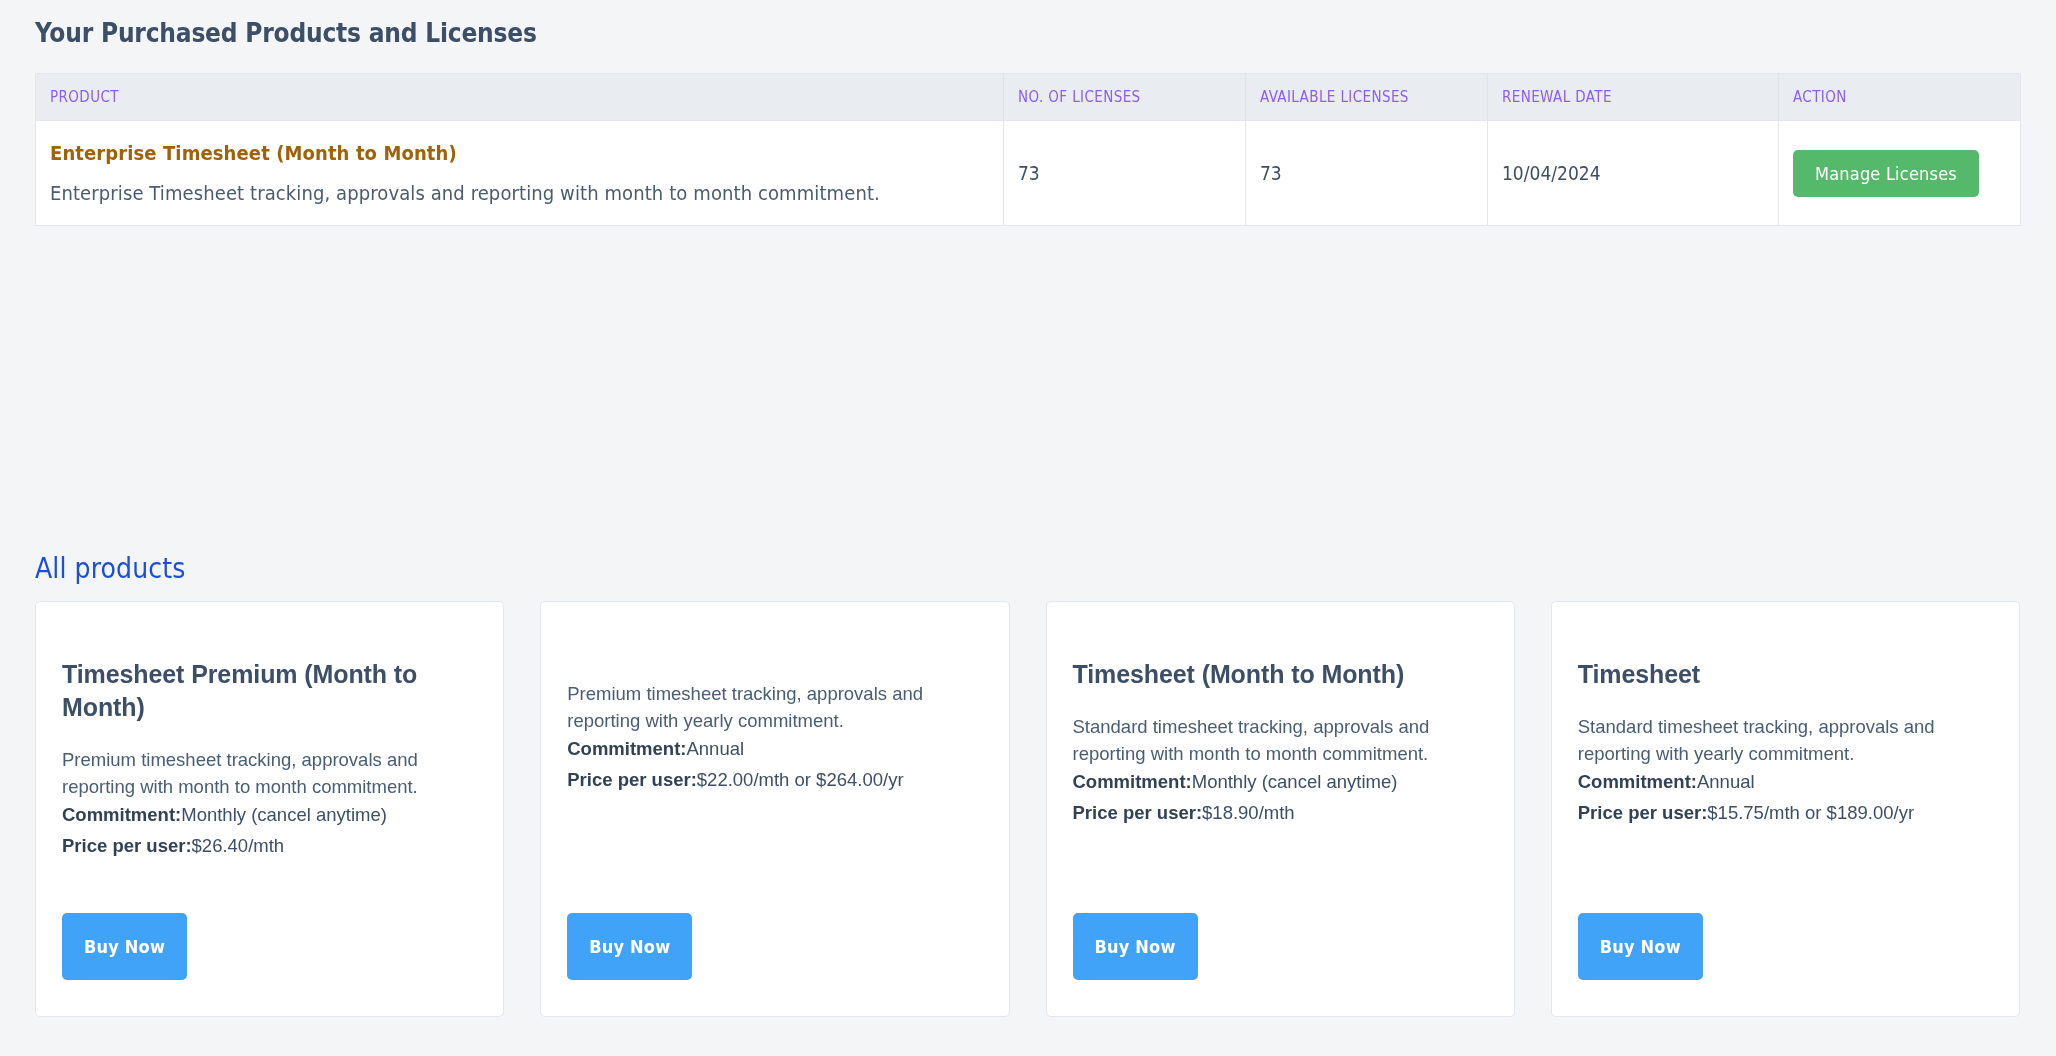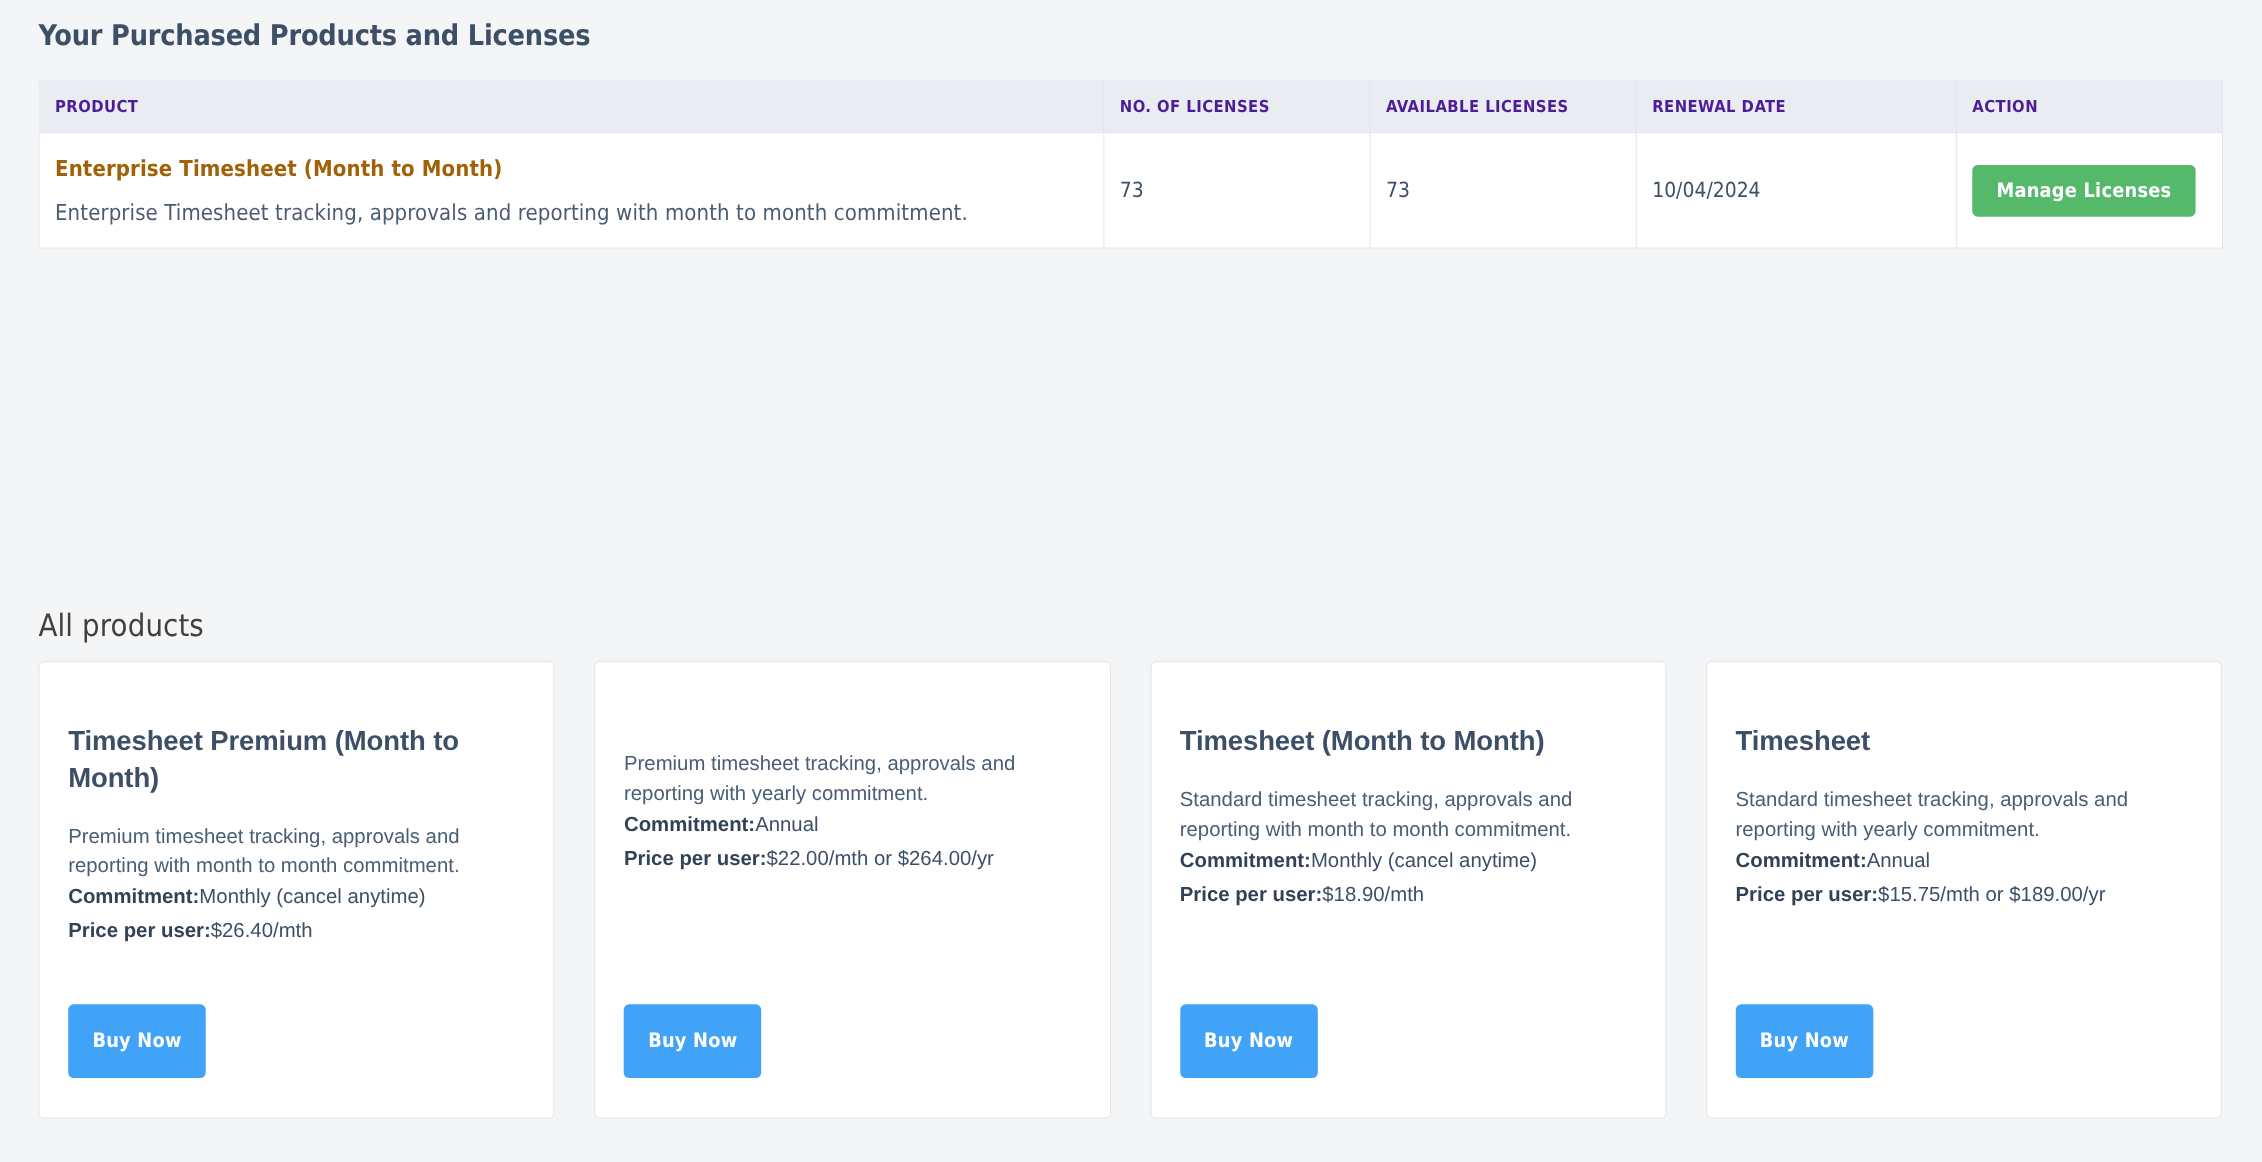--- a/index.html
+++ b/index.html
@@ -39,22 +39,22 @@
     background: #ffffff;
     border: 1px solid #e3e7ed;
     table-layout: fixed;
   }
 
   .licenses-table thead tr { background: #e9edf2; }
 
   .licenses-table th {
     font-family: "DejaVu Sans Condensed", "Liberation Sans Narrow", "Liberation Sans", sans-serif;
     font-size: 15px;
-    font-weight: 700;
-    color: #4c1d95;
+    font-weight: 400;
+    color: #8b5cf6;
     text-align: left;
     letter-spacing: 0.4px;
     padding: 14px 0 14px 14px;
     border-right: 1px solid #dfe4ea;
     vertical-align: middle;
     height: 47px;
   }
   .licenses-table th:last-child { border-right: none; }
 
   .licenses-table td {
@@ -92,38 +92,38 @@
     color: #4a5b72;
     letter-spacing: 0.1px;
   }
 
   .btn-manage {
     display: inline-block;
     background: #55b96c;
     color: #ffffff;
     font-family: "DejaVu Sans Condensed", "Liberation Sans Narrow", "Liberation Sans", sans-serif;
     font-size: 18px;
-    font-weight: 700;
+    font-weight: 400;
     letter-spacing: 0.2px;
     border: none;
     border-radius: 5px;
     padding: 13px 22px;
     cursor: pointer;
     white-space: nowrap;
   }
 
   
   .products-heading {
     position: absolute;
     left: 35px;
     top: 552px;
     font-family: "DejaVu Sans Condensed", "Liberation Sans Narrow", "Liberation Sans", sans-serif;
     font-size: 28px;
     font-weight: 400;
-    color: #404040;
+    color: #1d4ed8;
     letter-spacing: 0.1px;
   }
 
   .cards-row {
     position: absolute;
     left: 35px;
     top: 601px;
     width: 1985px;
     display: flex;
     gap: 36px;

